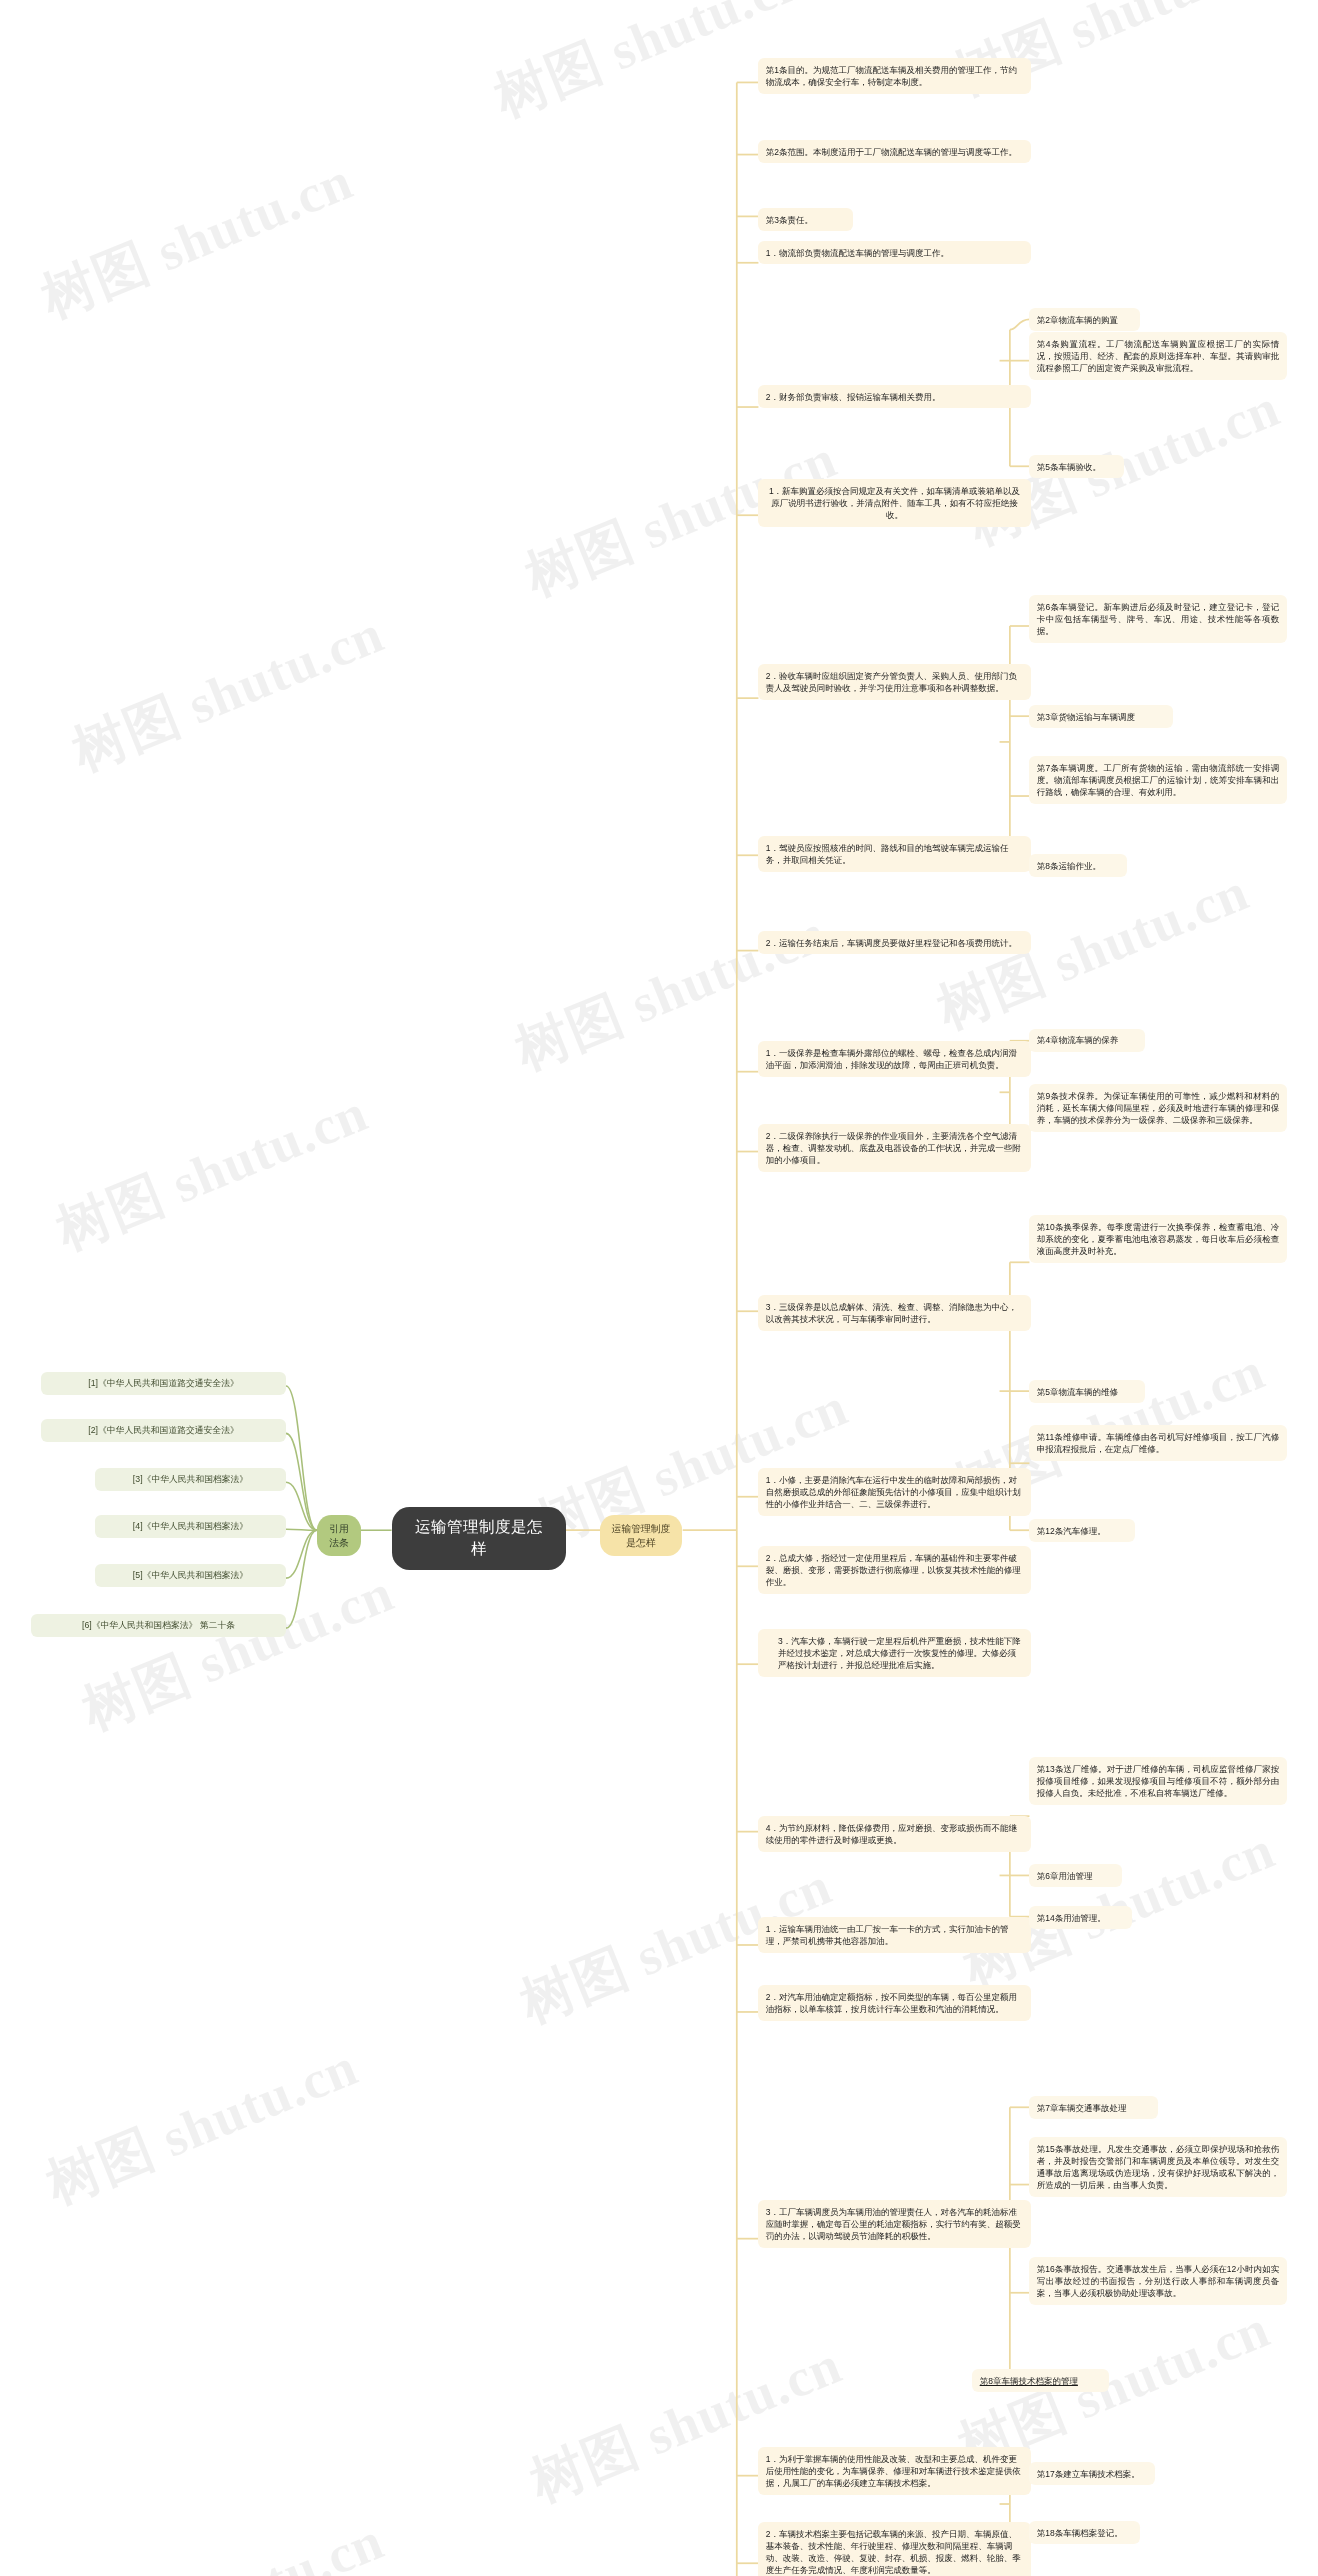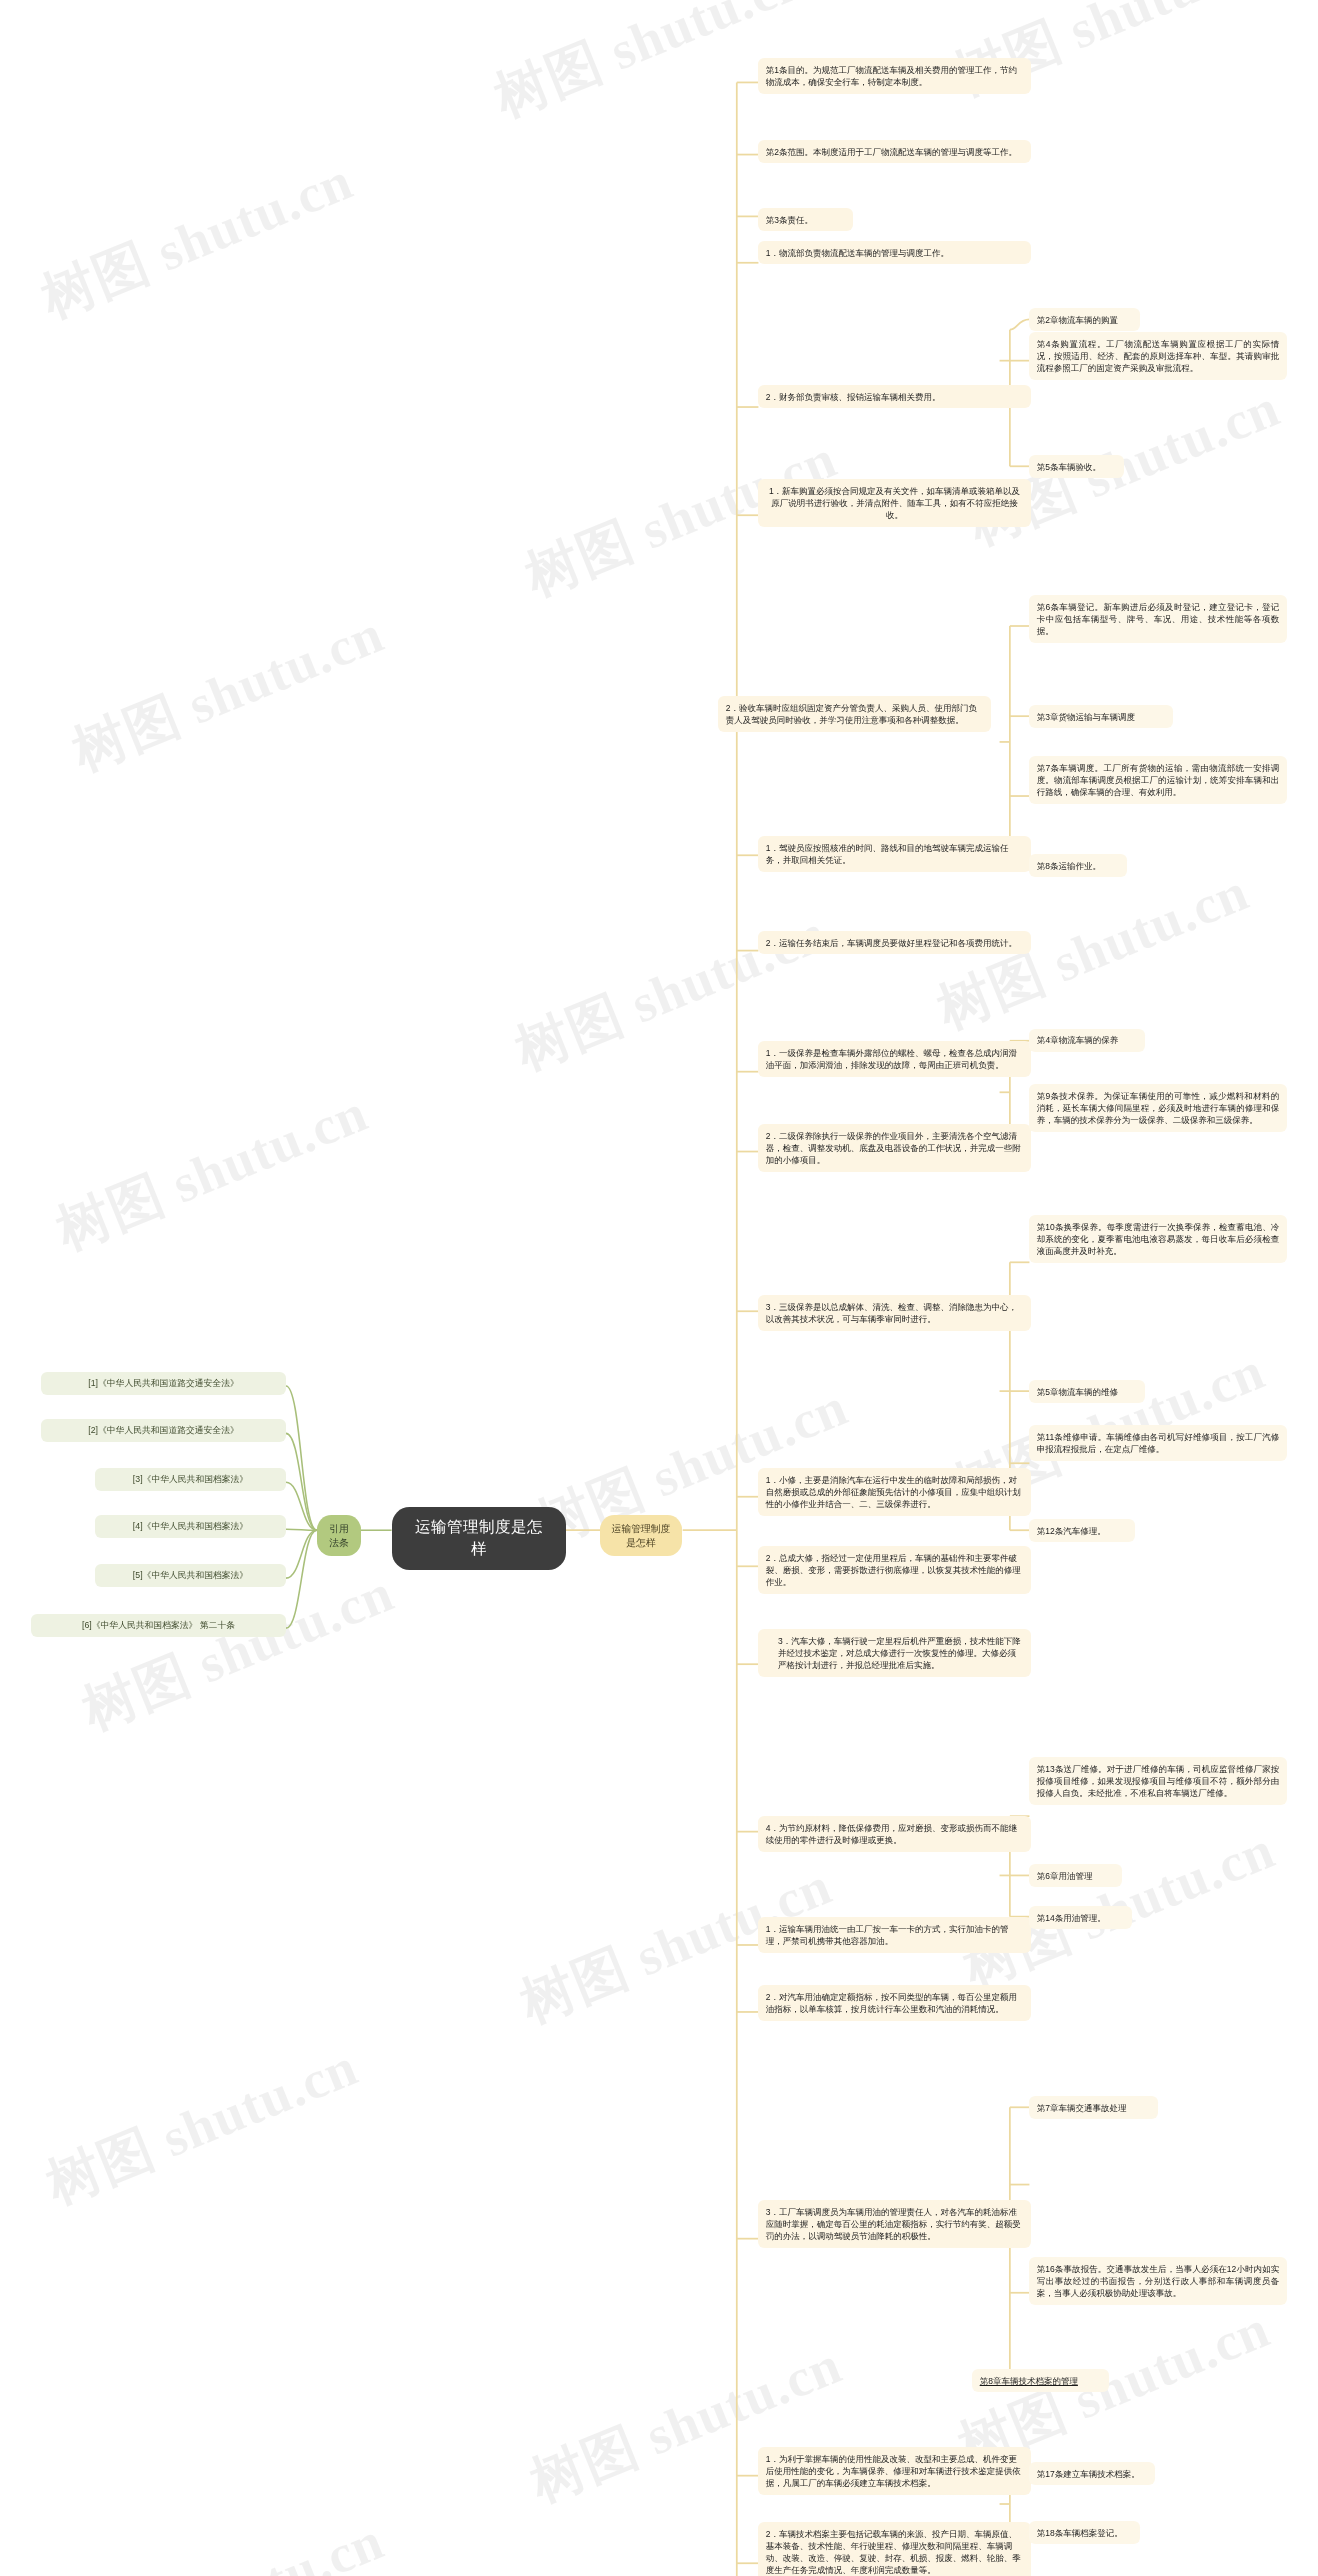--- a/index.html
+++ b/index.html
@@ -235,21 +235,21 @@
   <div class="node law" style="left:95px;top:1515px;width:191px;">[4]《中华人民共和国档案法》</div>
   <div class="node law" style="left:95px;top:1564px;width:191px;">[5]《中华人民共和国档案法》</div>
   <div class="node law" style="left:31px;top:1614px;width:255px;">[6]《中华人民共和国档案法》 第二十条</div>
 
   <div class="node item head" style="left:758px;top:58px;width:273px;">第1条目的。为规范工厂物流配送车辆及相关费用的管理工作，节约物流成本，确保安全行车，特制定本制度。</div>
   <div class="node item head" style="left:758px;top:140px;width:273px;">第2条范围。本制度适用于工厂物流配送车辆的管理与调度等工作。</div>
   <div class="node item head" style="left:758px;top:208px;width:95px;">第3条责任。</div>
   <div class="node item head" style="left:758px;top:241px;width:273px;">1．物流部负责物流配送车辆的管理与调度工作。</div>
   <div class="node item head" style="left:758px;top:385px;width:273px;">2．财务部负责审核、报销运输车辆相关费用。</div>
   <div class="node item head" style="left:758px;top:479px;width:273px;text-align:center;">1．新车购置必须按合同规定及有关文件，如车辆清单或装箱单以及原厂说明书进行验收，并清点附件、随车工具，如有不符应拒绝接收。</div>
-  <div class="node item head" style="left:718px;top:664px;width:273px;margin-top:32px;">2．验收车辆时应组织固定资产分管负责人、采购人员、使用部门负责人及驾驶员同时验收，并学习使用注意事项和各种调整数据。</div>
+  <div class="node item head" style="left:758px;top:664px;width:273px;">2．验收车辆时应组织固定资产分管负责人、采购人员、使用部门负责人及驾驶员同时验收，并学习使用注意事项和各种调整数据。</div>
   <div class="node item head" style="left:758px;top:836px;width:273px;">1．驾驶员应按照核准的时间、路线和目的地驾驶车辆完成运输任务，并取回相关凭证。</div>
   <div class="node item head" style="left:758px;top:931px;width:273px;">2．运输任务结束后，车辆调度员要做好里程登记和各项费用统计。</div>
   <div class="node item head" style="left:758px;top:1041px;width:273px;">1．一级保养是检查车辆外露部位的螺栓、螺母，检查各总成内润滑油平面，加添润滑油，排除发现的故障，每周由正班司机负责。</div>
   <div class="node item head" style="left:758px;top:1124px;width:273px;">2．二级保养除执行一级保养的作业项目外，主要清洗各个空气滤清器，检查、调整发动机、底盘及电器设备的工作状况，并完成一些附加的小修项目。</div>
   <div class="node item head" style="left:758px;top:1295px;width:273px;">3．三级保养是以总成解体、清洗、检查、调整、消除隐患为中心，以改善其技术状况，可与车辆季审同时进行。</div>
   <div class="node item head" style="left:758px;top:1468px;width:273px;">1．小修，主要是消除汽车在运行中发生的临时故障和局部损伤，对自然磨损或总成的外部征象能预先估计的小修项目，应集中组织计划性的小修作业并结合一、二、三级保养进行。</div>
   <div class="node item head" style="left:758px;top:1546px;width:273px;">2．总成大修，指经过一定使用里程后，车辆的基础件和主要零件破裂、磨损、变形，需要拆散进行彻底修理，以恢复其技术性能的修理作业。</div>
   <div class="node item head" style="left:758px;top:1629px;width:273px;padding-left:20px;">3．汽车大修，车辆行驶一定里程后机件严重磨损，技术性能下降并经过技术鉴定，对总成大修进行一次恢复性的修理。大修必须严格按计划进行，并报总经理批准后实施。</div>
   <div class="node item head" style="left:758px;top:1816px;width:273px;">4．为节约原材料，降低保修费用，应对磨损、变形或损伤而不能继续使用的零件进行及时修理或更换。</div>
   <div class="node item head" style="left:758px;top:1917px;width:273px;">1．运输车辆用油统一由工厂按一车一卡的方式，实行加油卡的管理，严禁司机携带其他容器加油。</div>
@@ -268,19 +268,20 @@
   <div class="node sub" style="left:1029px;top:1029px;width:116px;font-family:Liberation Mono, monospace;">第4章物流车辆的保养</div>
   <div class="node sub" style="left:1029px;top:1084px;width:258px;">第9条技术保养。为保证车辆使用的可靠性，减少燃料和材料的消耗，延长车辆大修间隔里程，必须及时地进行车辆的修理和保养，车辆的技术保养分为一级保养、二级保养和三级保养。</div>
   <div class="node sub" style="left:1029px;top:1215px;width:258px;">第10条换季保养。每季度需进行一次换季保养，检查蓄电池、冷却系统的变化，夏季蓄电池电液容易蒸发，每日收车后必须检查液面高度并及时补充。</div>
   <div class="node sub" style="left:1029px;top:1380px;width:116px;">第5章物流车辆的维修</div>
   <div class="node sub" style="left:1029px;top:1425px;width:258px;">第11条维修申请。车辆维修由各司机写好维修项目，按工厂汽修申报流程报批后，在定点厂维修。</div>
   <div class="node sub" style="left:1029px;top:1519px;width:106px;">第12条汽车修理。</div>
   <div class="node sub" style="left:1029px;top:1757px;width:258px;">第13条送厂维修。对于进厂维修的车辆，司机应监督维修厂家按报修项目维修，如果发现报修项目与维修项目不符，额外部分由报修人自负。未经批准，不准私自将车辆送厂维修。</div>
   <div class="node sub" style="left:1029px;top:1864px;width:93px;">第6章用油管理</div>
   <div class="node sub" style="left:1029px;top:1906px;width:103px;">第14条用油管理。</div>
   <div class="node sub" style="left:1029px;top:2096px;width:129px;">第7章车辆交通事故处理</div>
+  <div class="node sub" style="left:1029px;top:2137px;width:258px;">第15条事故处理。凡发生交通事故，必须立即保护现场和抢救伤者，并及时报告交警部门和车辆调度员及本单位领导。对发生交通事故后逃离现场或伪造现场，没有保护好现场或私下解决的，所造成的一切后果，由当事人负责。</div>
   <div class="node sub" style="left:1029px;top:2257px;width:258px;">第16条事故报告。交通事故发生后，当事人必须在12小时内如实写出事故经过的书面报告，分别送行政人事部和车辆调度员备案，当事人必须积极协助处理该事故。</div>
   <div class="node sub" style="left:972px;top:2369px;width:137px;text-decoration:underline;">第8章车辆技术档案的管理</div>
   <div class="node sub" style="left:1029px;top:2462px;width:126px;">第17条建立车辆技术档案。</div>
   <div class="node sub" style="left:1029px;top:2521px;width:111px;">第18条车辆档案登记。</div>
 
 </div>
 
 
 </body></html>

